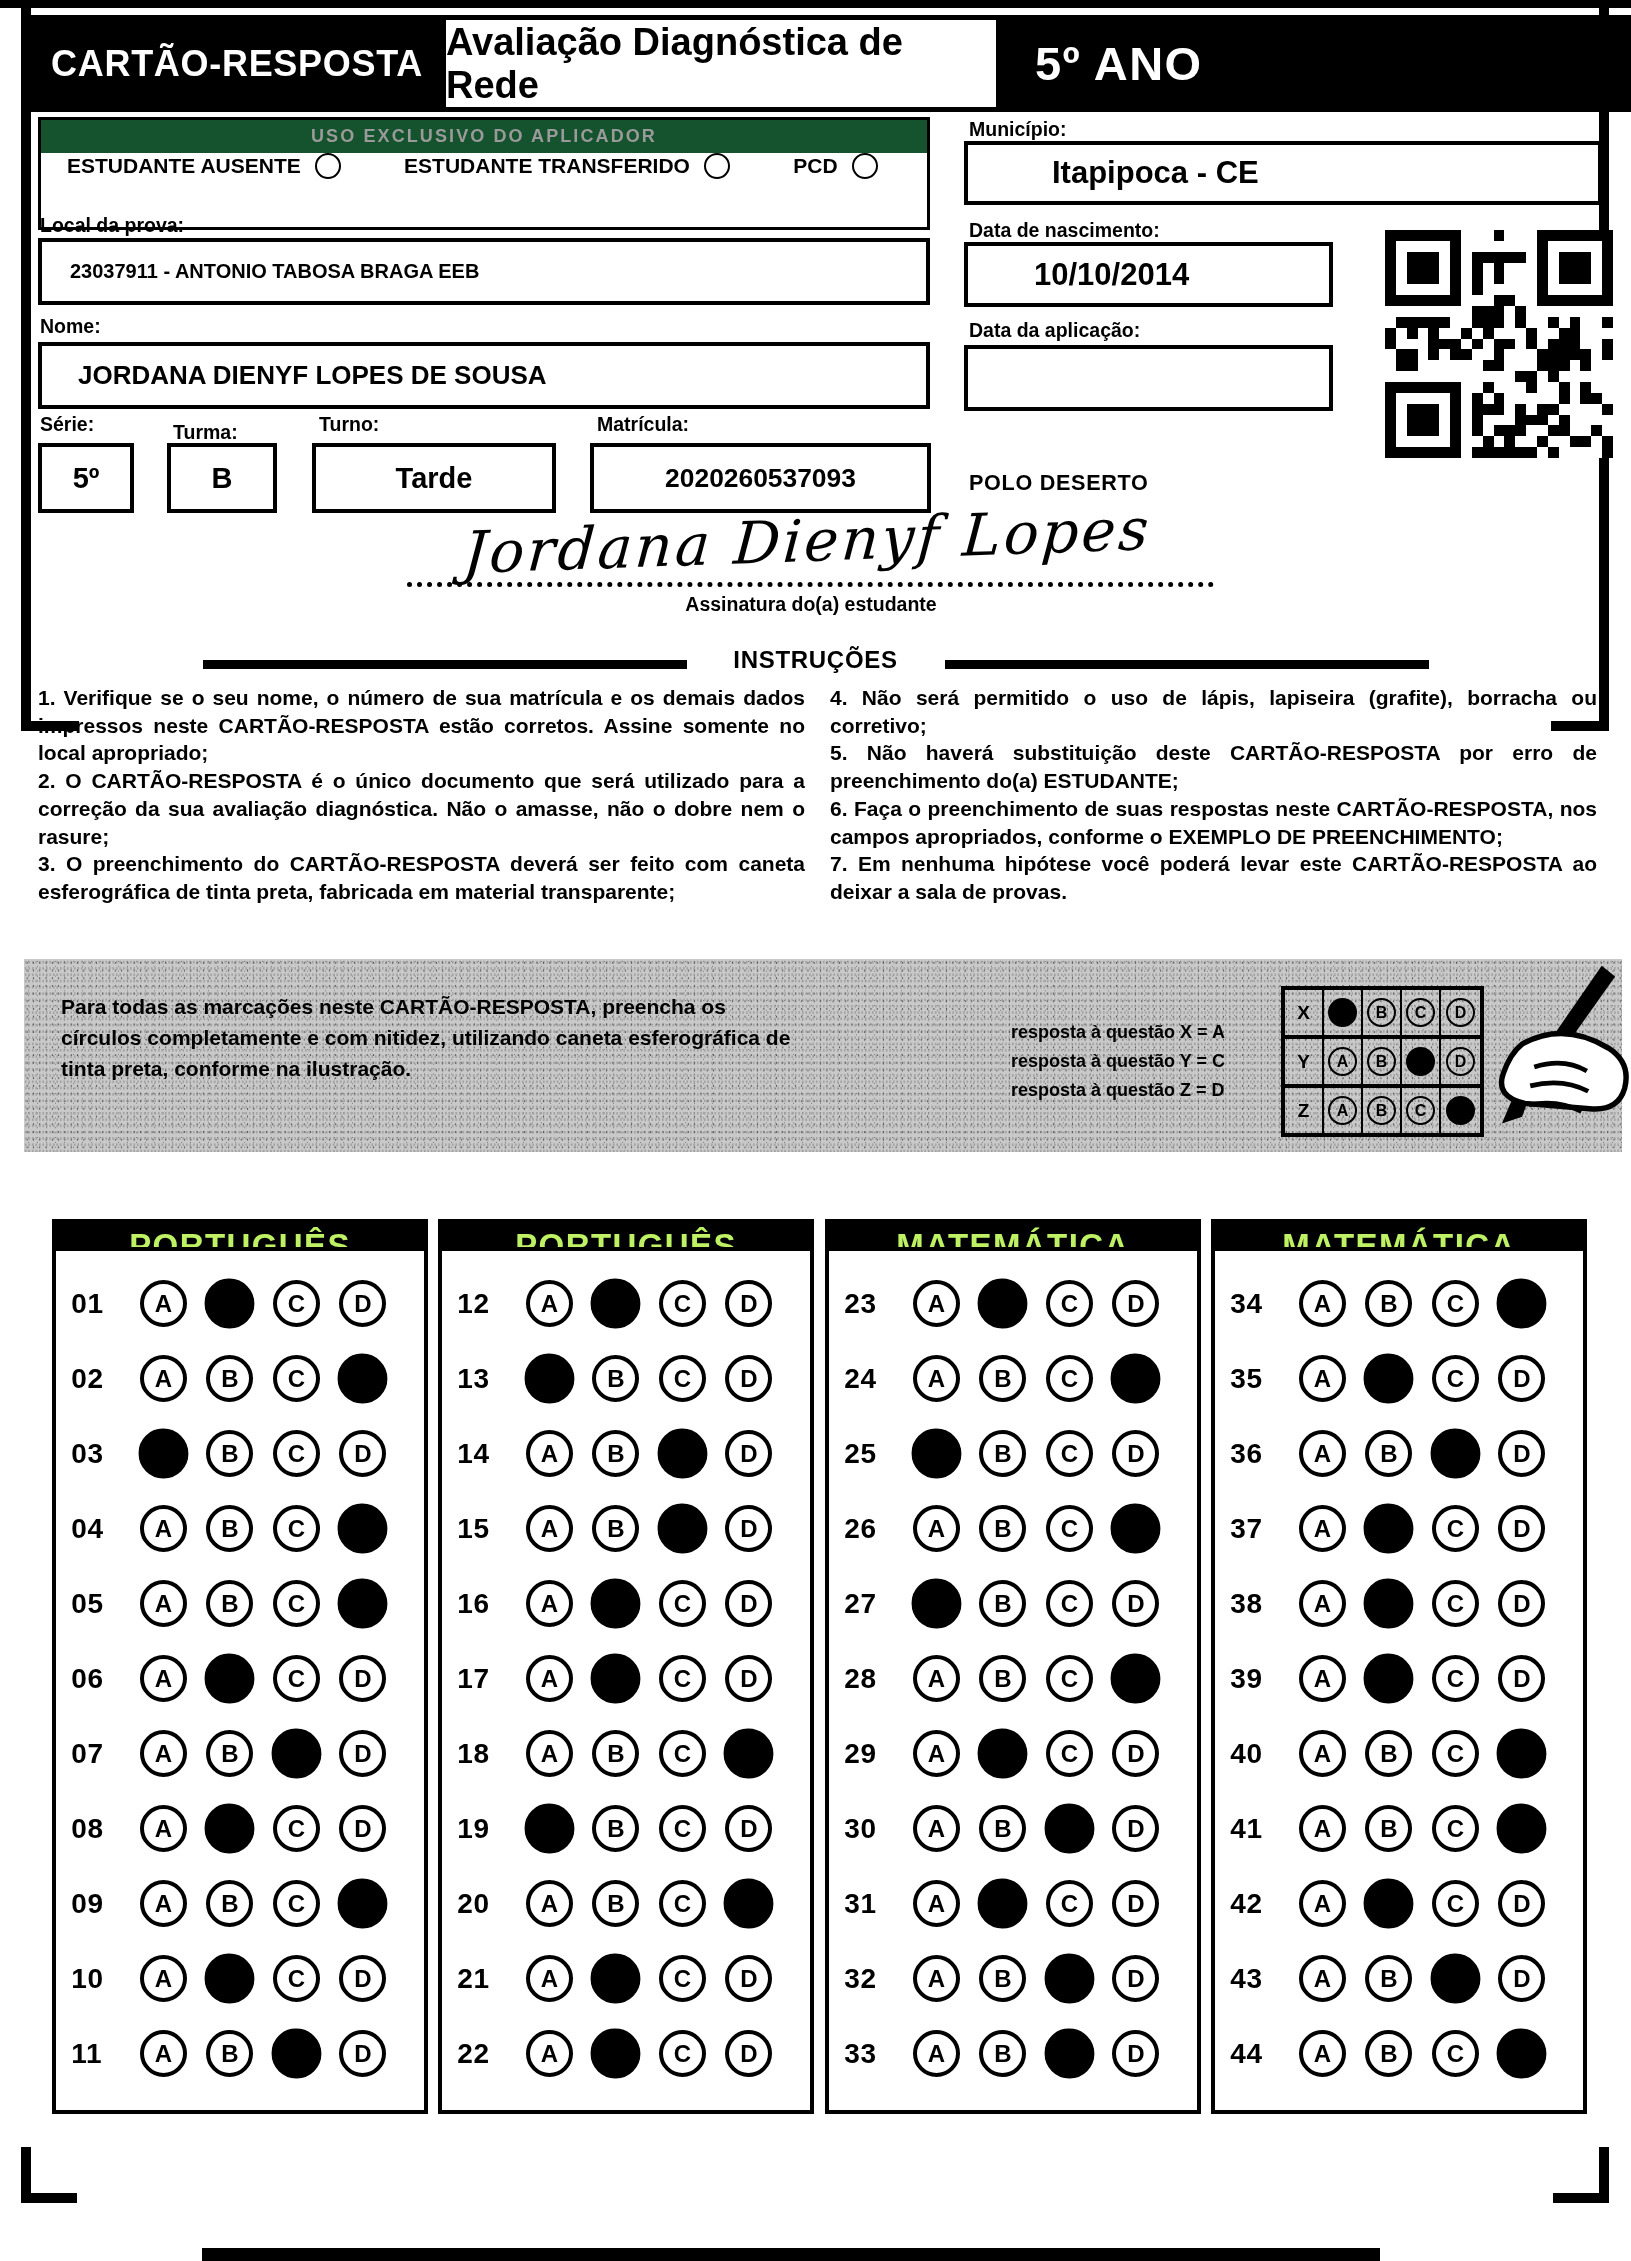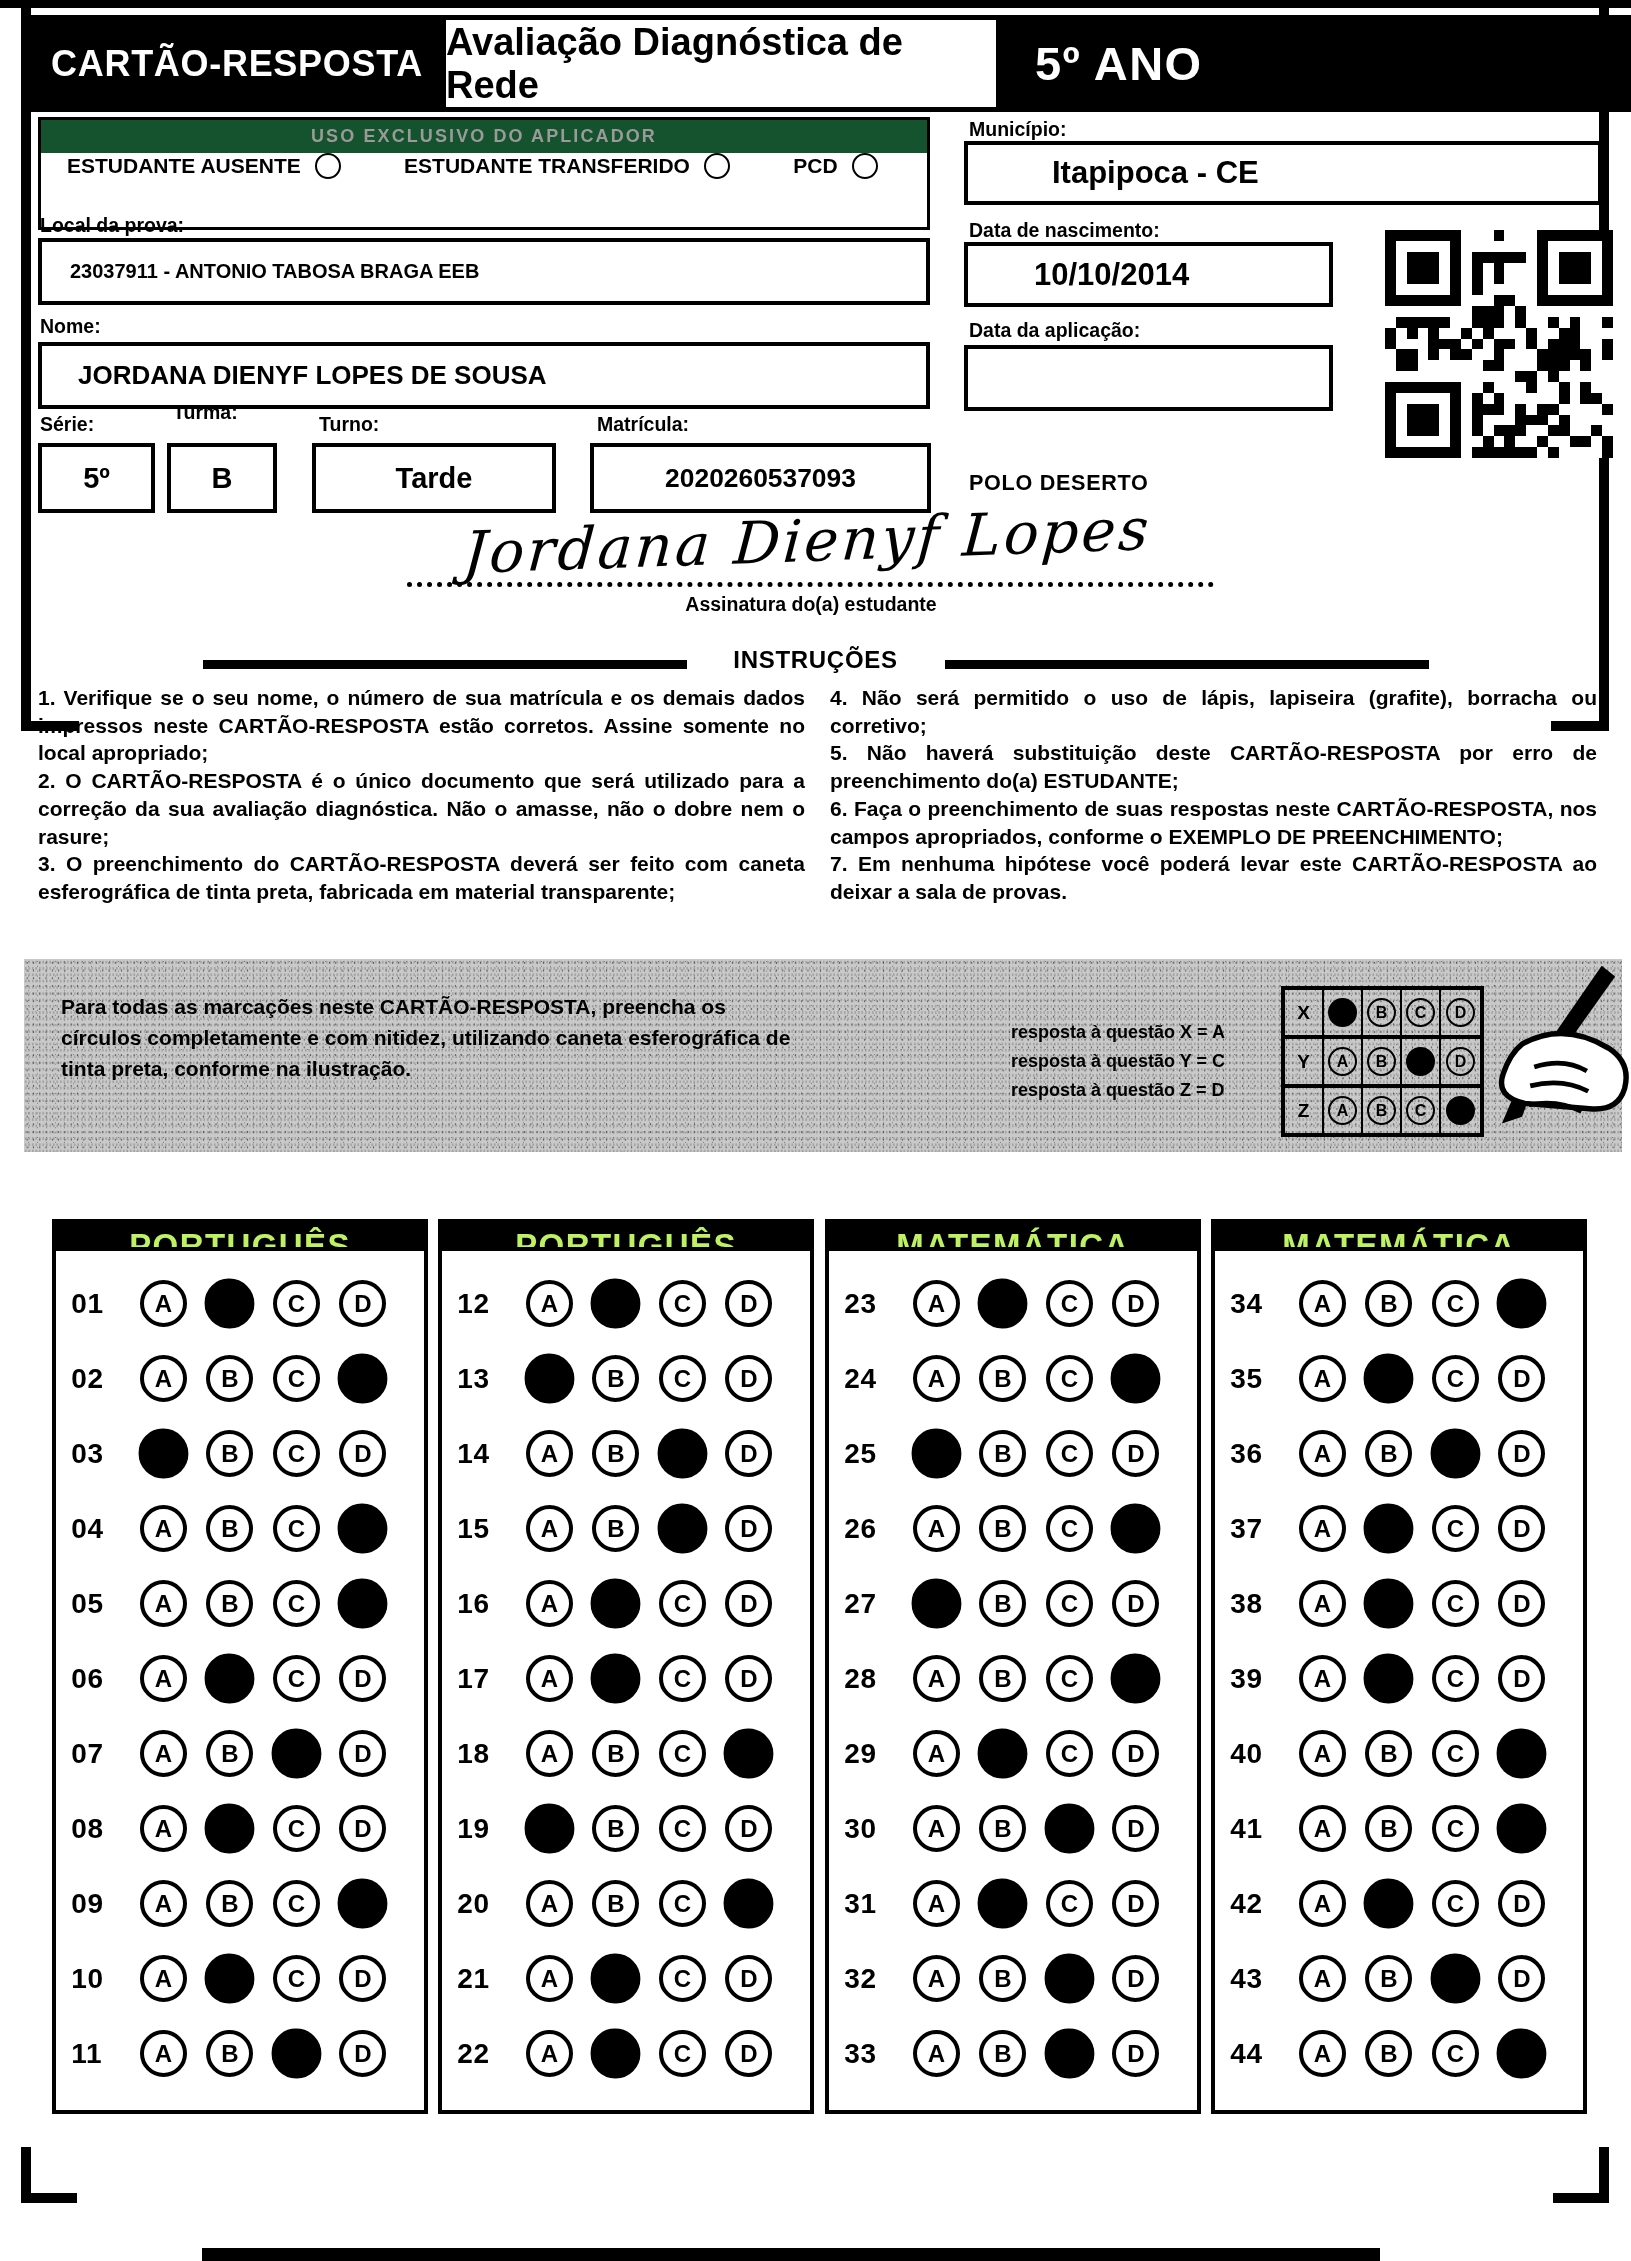--- a/index.html
+++ b/index.html
@@ -41,22 +41,22 @@
 
   
   .flabel { font-size:19.5px; font-weight:700; }
   .fbox { border:4.2px solid #000; background:#fff; display:flex; align-items:center; font-weight:700; }
 
   .lbl-local { left:40px; top:214px; }
   .box-local { left:38px; top:238px; width:892px; height:67px; font-size:20px; padding-left:28px; }
   .lbl-nome { left:40px; top:315px; }
   .box-nome { left:38px; top:342px; width:892px; height:67px; font-size:26px; padding-left:36px; }
 
-  .lbl-serie { left:40px; top:413px; } .box-serie { left:38px; top:443px; width:117px; height:70px; font-size:29px; justify-content:center; }
-  .lbl-turma { left:173px; top:401px; } .box-turma { left:167px; top:443px; width:110px; height:70px; font-size:29px; justify-content:center; }
+  .lbl-serie { left:40px; top:413px; } .box-serie { left:38px; top:443px; width:96px; height:70px; font-size:29px; justify-content:center; }
+  .lbl-turma { left:173px; top:421px; } .box-turma { left:167px; top:443px; width:110px; height:70px; font-size:29px; justify-content:center; }
   .lbl-turno { left:319px; top:413px; } .box-turno { left:312px; top:443px; width:244px; height:70px; font-size:29px; justify-content:center; }
   .lbl-matricula { left:597px; top:413px; } .box-matricula { left:590px; top:443px; width:341px; height:70px; font-size:26.4px; justify-content:center; }
 
   .lbl-municipio { left:969px; top:118px; } .box-municipio { left:964px; top:141px; width:638px; height:64px; font-size:31px; padding-left:84px; }
   .lbl-nascimento { left:969px; top:219px; } .box-nascimento { left:964px; top:242px; width:369px; height:65px; font-size:31px; padding-left:66px; }
   .lbl-aplicacao { left:969px; top:319px; } .box-aplicacao { left:964px; top:345px; width:369px; height:66px; font-size:28px; padding-left:28px; }
 
   .polo { left:969px; top:470px; font-size:21.6px; font-weight:700; letter-spacing:0.7px; }
 
   .qr { left:1385px; top:230px; width:228px; height:228px; }

